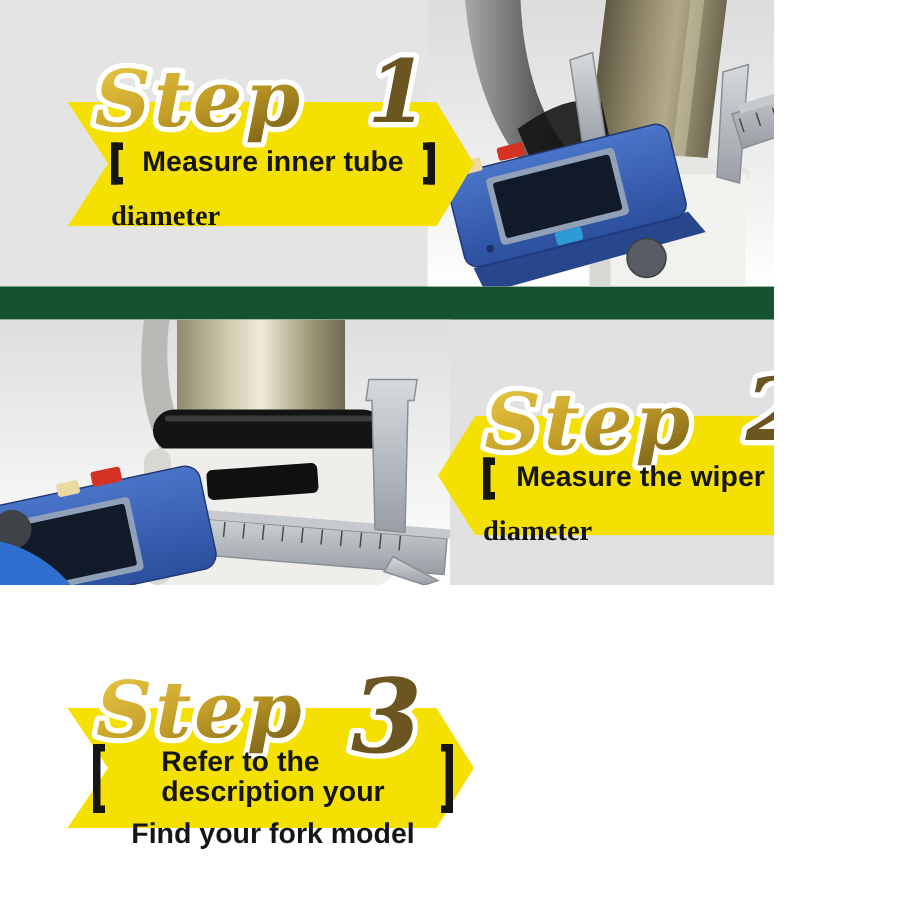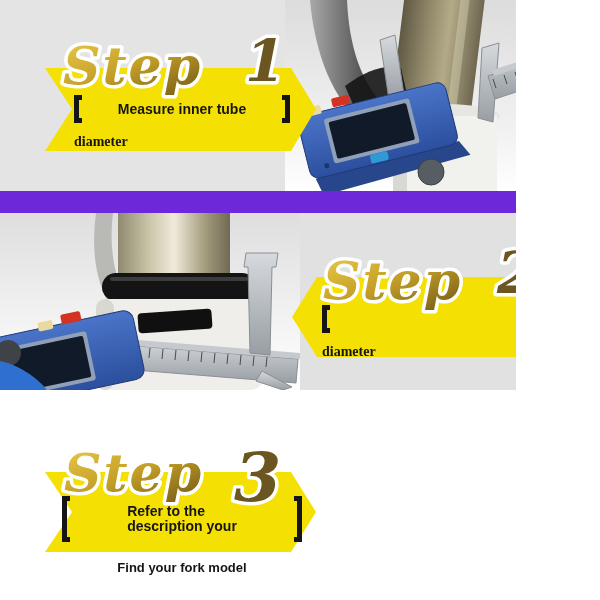--- a/index.html
+++ b/index.html
@@ -1,16 +1,16 @@
 <!DOCTYPE html>
 <html><head>
 <meta charset="utf-8">
 <style>
   html,body{margin:0;padding:0;background:#fff;}
-  .canvas{position:relative;width:516px;height:600px;overflow:hidden;background:#6d28d9;
+  .canvas{position:relative;width:516px;height:600px;overflow:hidden;background:#14532d;
           font-family:"Liberation Sans",sans-serif;}
   .sec{position:absolute;left:0;width:600px;}
   .sec1{top:0;height:191px;background:#e4e4e4;}
   .sec2{top:213px;height:177px;background:#e1e1e1;}
   .sec3{top:390px;height:210px;background:#ffffff;}
 
   .photo{position:absolute;display:block;}
 
   .banner{position:absolute;background:#F5E003;}
   .banner1{left:45px;top:68px;width:271px;height:83px;
@@ -26,29 +26,29 @@
   .steplogo{position:absolute;overflow:visible;}
   .sw{font-family:"DejaVu Serif",serif;font-style:italic;font-weight:bold;font-size:52px;
       letter-spacing:2px;fill:url(#goldGrad);stroke:#ffffff;stroke-width:7px;
       paint-order:stroke;stroke-linejoin:round;}
   .sd{font-family:"DejaVu Serif",serif;font-style:italic;font-weight:bold;font-size:58px;
       fill:#6B5520;stroke:#ffffff;stroke-width:7px;paint-order:stroke;stroke-linejoin:round;}
   .sd3{font-size:68px;}
 
   .caption{position:absolute;}
   .cap-row{display:flex;align-items:center;justify-content:space-between;}
-  .cap-text{font-weight:700;font-size:14px;line-height:1.06;color:#151515;white-space:nowrap;}
+  .cap-text{font-weight:700;font-size:19px;line-height:1.06;color:#151515;white-space:nowrap;}
   .cap-center{text-align:left;margin-top:12px;font-family:Liberation Serif, serif;}
   .cap-col{display:flex;flex-direction:column;align-items:flex-start;}
   .br{flex:0 0 auto;width:8px;box-sizing:border-box;}
   .br-l{border:5px solid #151515;border-right:none;height:28px;}
   .br-r{border:5px solid #151515;border-left:none;height:28px;}
   .br3{height:46px;}
-  .cap-line3{font-weight:700;font-size:13px;color:#151515;text-align:center;
-             white-space:nowrap;margin-top:18px;}
+  .cap-line3{font-weight:700;font-size:19px;color:#151515;text-align:center;
+             white-space:nowrap;margin-top:4px;}
 </style>
 </head>
 <body>
 
 <div class="canvas">
 
   <svg width="0" height="0" style="position:absolute" aria-hidden="true">
     <defs>
       <linearGradient id="goldGrad" x1="0" y1="0" x2="1" y2="1">
         <stop offset="0" stop-color="#EDCC48"></stop>
@@ -212,20 +212,21 @@
     <div class="banner banner2" style="top:64px;left:292px;position:absolute"></div>
 
     <svg class="steplogo" style="left:315px;top:25px" width="255" height="80">
       <text class="sw" x="8" y="61">Step</text>
       <text class="sd" x="182" y="55">2</text>
     </svg>
 
     <div class="caption" style="left:322px;top:92px;width:210px">
       <div class="cap-row">
         <span class="br br-l"></span>
+        <span class="cap-text">Measure the wiper</span>
         <span class="br br-r"></span>
       </div>
       <div class="cap-text cap-center">diameter</div>
     </div>
 
     <div class="wedge" style="top:82px"></div>
   </div>
 
   <div class="sec sec3">
 

